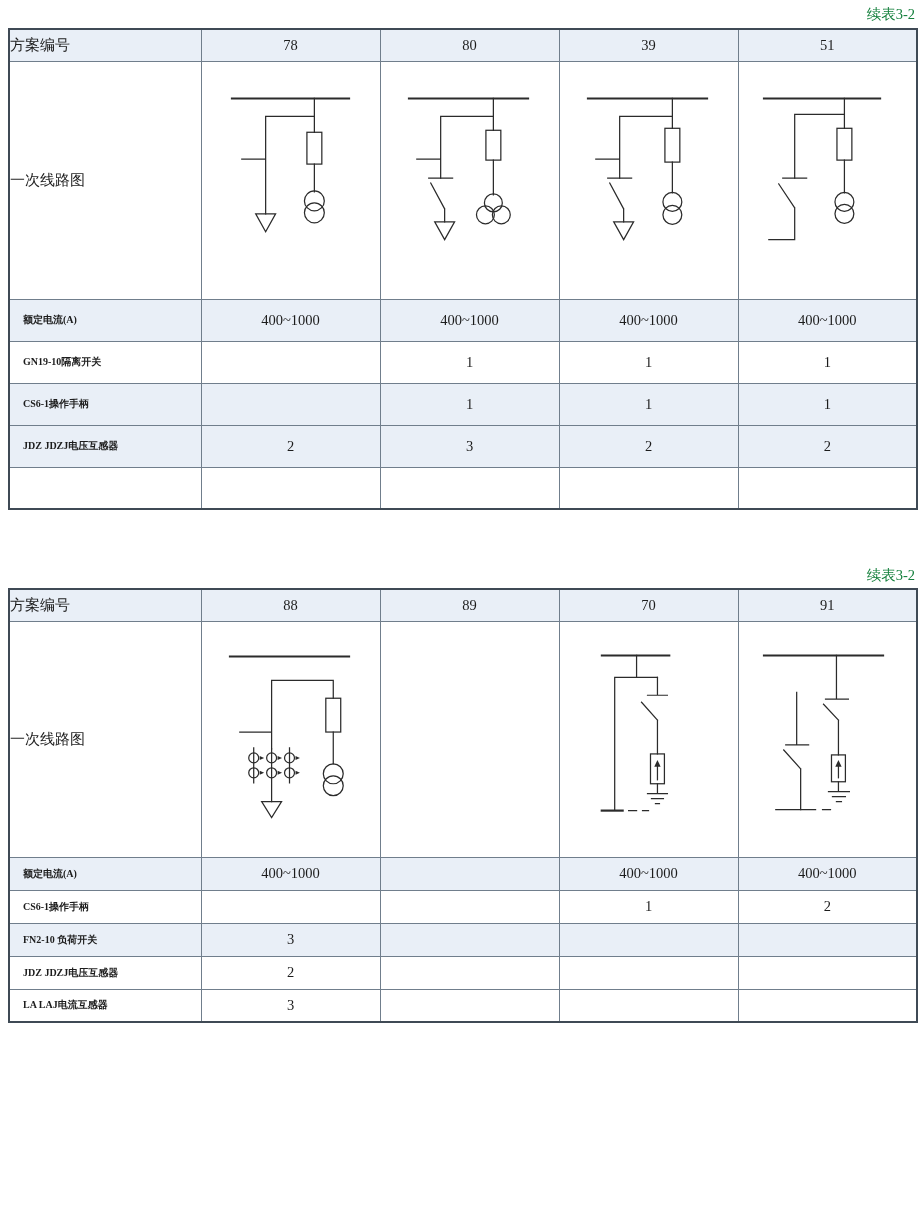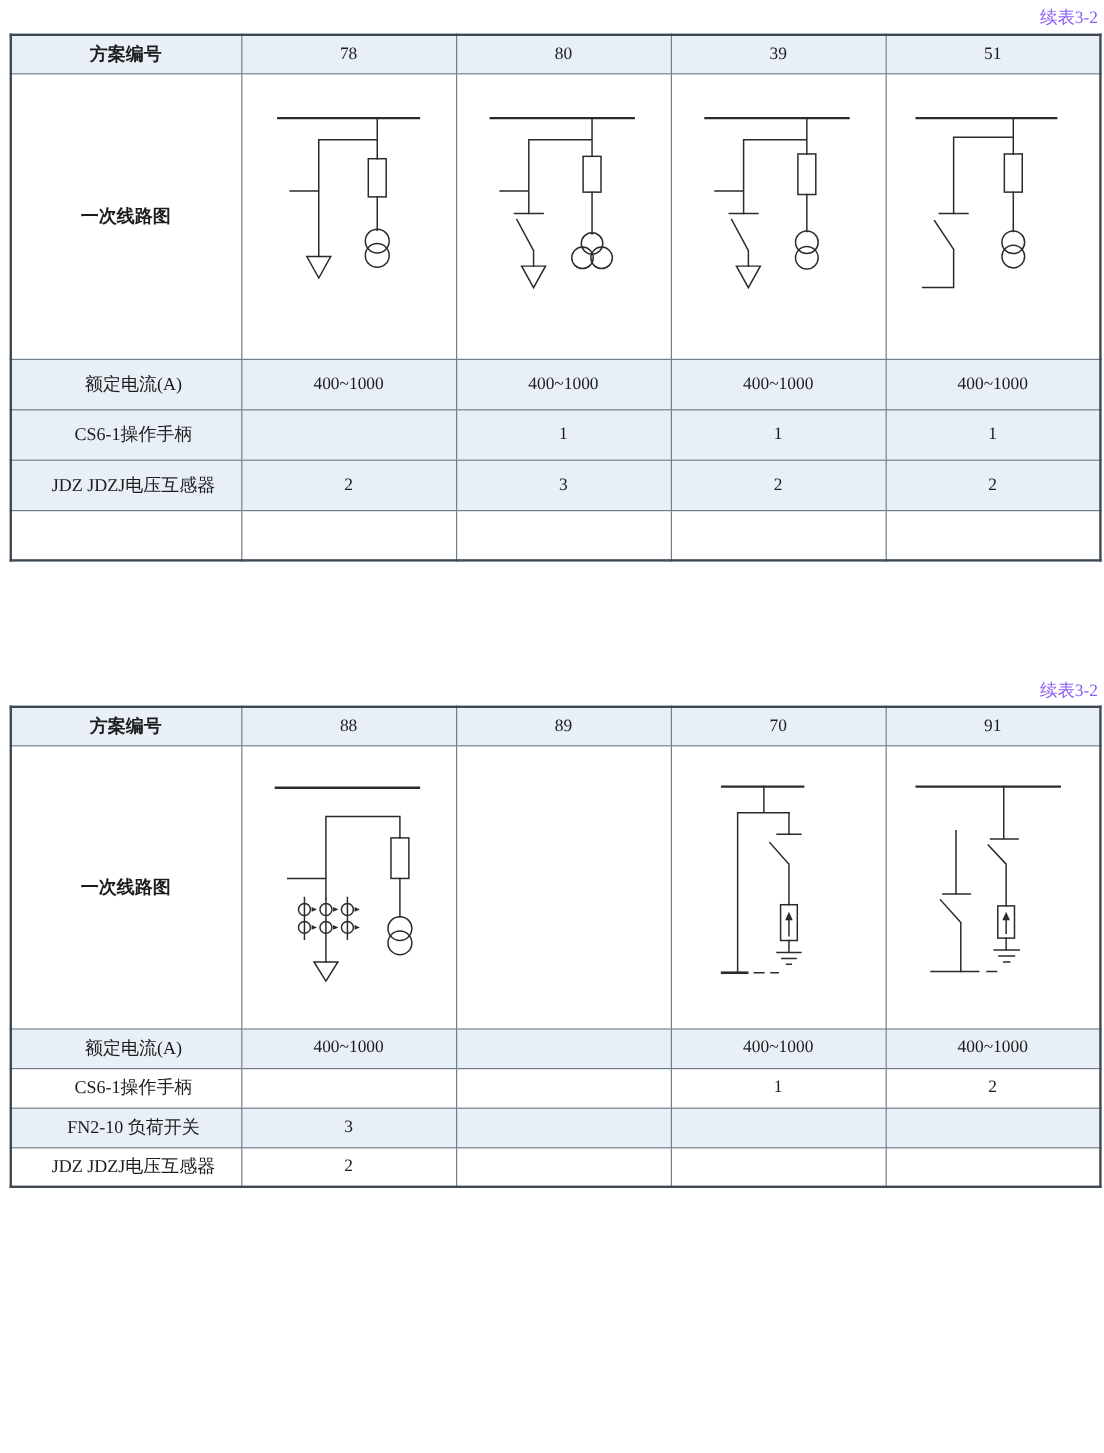--- a/index.html
+++ b/index.html
@@ -1,34 +1,34 @@
 <!DOCTYPE html>
 <html><head>
 <meta charset="utf-8">
 <style>
   html,body{margin:0;padding:0;}
   body{
     width:920px;height:1211px;background:#ffffff;position:relative;
     font-family:"Liberation Serif","DejaVu Serif",serif;color:#1c1c1c;
   }
-  .caption{position:absolute;right:5px;font-size:14.5px;color:#8b5cf6;}
+  .caption{position:absolute;right:5px;font-size:14.5px;color:#15803d;}
   #cap1{top:5px;}
   #cap2{top:566px;}
   table.t{
     position:absolute;left:8px;width:908px;border-collapse:collapse;table-layout:fixed;
     border:2px solid #3f4a55;
   }
   #t1{top:28px;}
   #t2{top:588px;}
   .t td{border:1px solid #707e8c;overflow:hidden;vertical-align:middle;}
   .t col.c0{width:192px;}
   .t col.cn{width:179px;}
   .shaded{background:#e9eff7;}
-  .lab{font-size:15px;padding-left:13px;text-align:center;}
-  .labc{font-size:15px;text-align:center;padding-left:0;font-weight:bold;}
+  .lab{font-size:10px;padding-left:13px;text-align:left;font-weight:bold;}
+  .labc{font-size:15px;text-align:left;padding-left:0;}
   .val{font-size:14.5px;text-align:center;}
   #t1 tr.hdr{height:32px;} #t2 tr.hdr{height:32px;}
   #t1 tr.dia{height:237px;} #t2 tr.dia{height:235px;}
   #t1 tr.data{height:42px;} #t2 tr.data{height:33px;}
   td.diagcell{padding:0;text-align:center;background:#fff;}
   td.diagcell svg{display:block;margin:0 auto;}
   .ln{stroke:#2b2b2b;stroke-width:1.25;fill:none;stroke-linecap:square;}
   .bus{stroke:#2b2b2b;stroke-width:1.9;fill:none;stroke-linecap:square;}
   .thick{stroke:#2b2b2b;stroke-width:2.2;fill:none;stroke-linecap:square;}
   .fill{fill:#2b2b2b;stroke:none;}
@@ -103,20 +103,27 @@
         <circle class="ln" cx="106" cy="152" r="9.5"></circle>
       </svg>
     </td>
   </tr>
   <tr class="data shaded">
     <td class="lab">额定电流(A)</td>
     <td class="val">400~1000</td>
     <td class="val">400~1000</td>
     <td class="val">400~1000</td>
     <td class="val">400~1000</td>
+  </tr>
+  <tr class="data">
+    <td class="lab">GN19-10隔离开关</td>
+    <td class="val"></td>
+    <td class="val">1</td>
+    <td class="val">1</td>
+    <td class="val">1</td>
   </tr>
   <tr class="data shaded">
     <td class="lab">CS6-1操作手柄</td>
     <td class="val"></td>
     <td class="val">1</td>
     <td class="val">1</td>
     <td class="val">1</td>
   </tr>
   <tr class="data shaded">
     <td class="lab">JDZ JDZJ电压互感器</td>
@@ -229,14 +236,21 @@
     <td class="val"></td>
     <td class="val"></td>
   </tr>
   <tr class="data">
     <td class="lab">JDZ JDZJ电压互感器</td>
     <td class="val">2</td>
     <td class="val"></td>
     <td class="val"></td>
     <td class="val"></td>
   </tr>
+  <tr class="data">
+    <td class="lab">LA LAJ电流互感器</td>
+    <td class="val">3</td>
+    <td class="val"></td>
+    <td class="val"></td>
+    <td class="val"></td>
+  </tr>
 </tbody>
   </table>
 
 </body></html>

